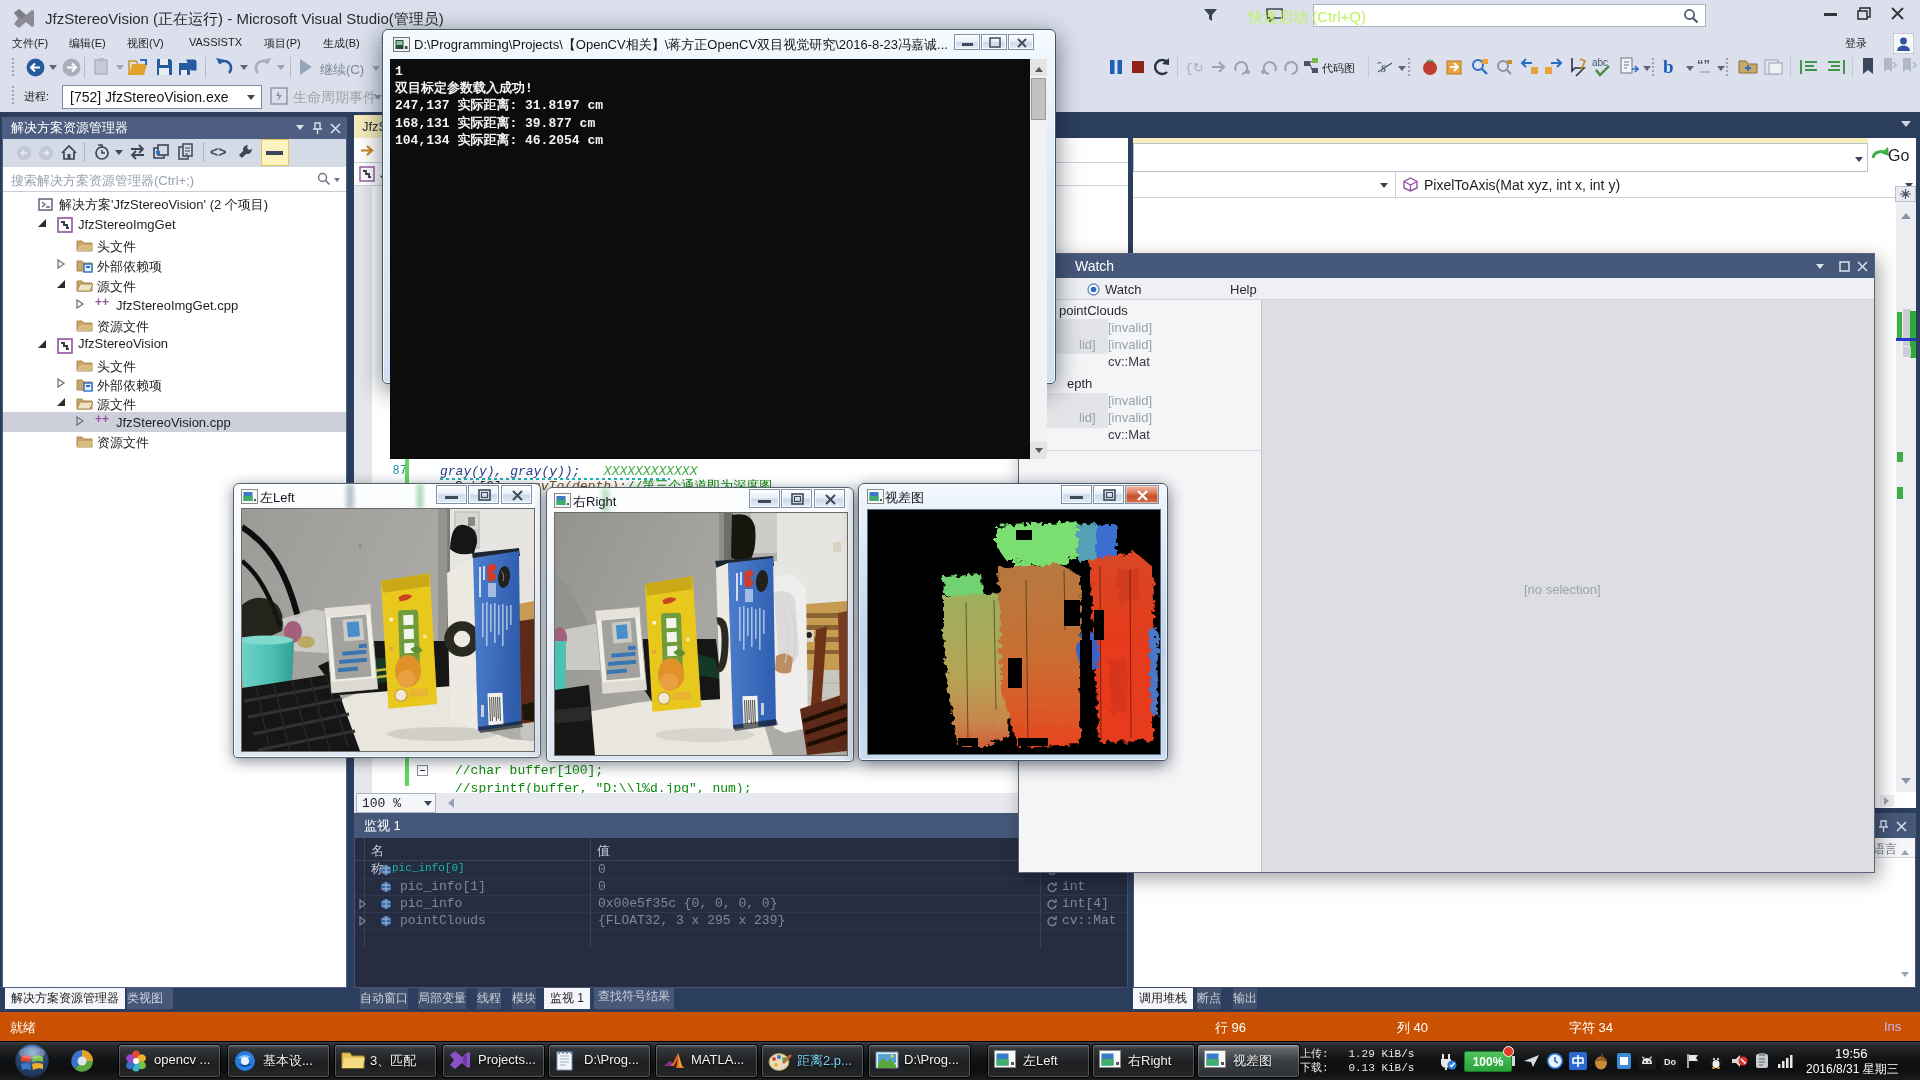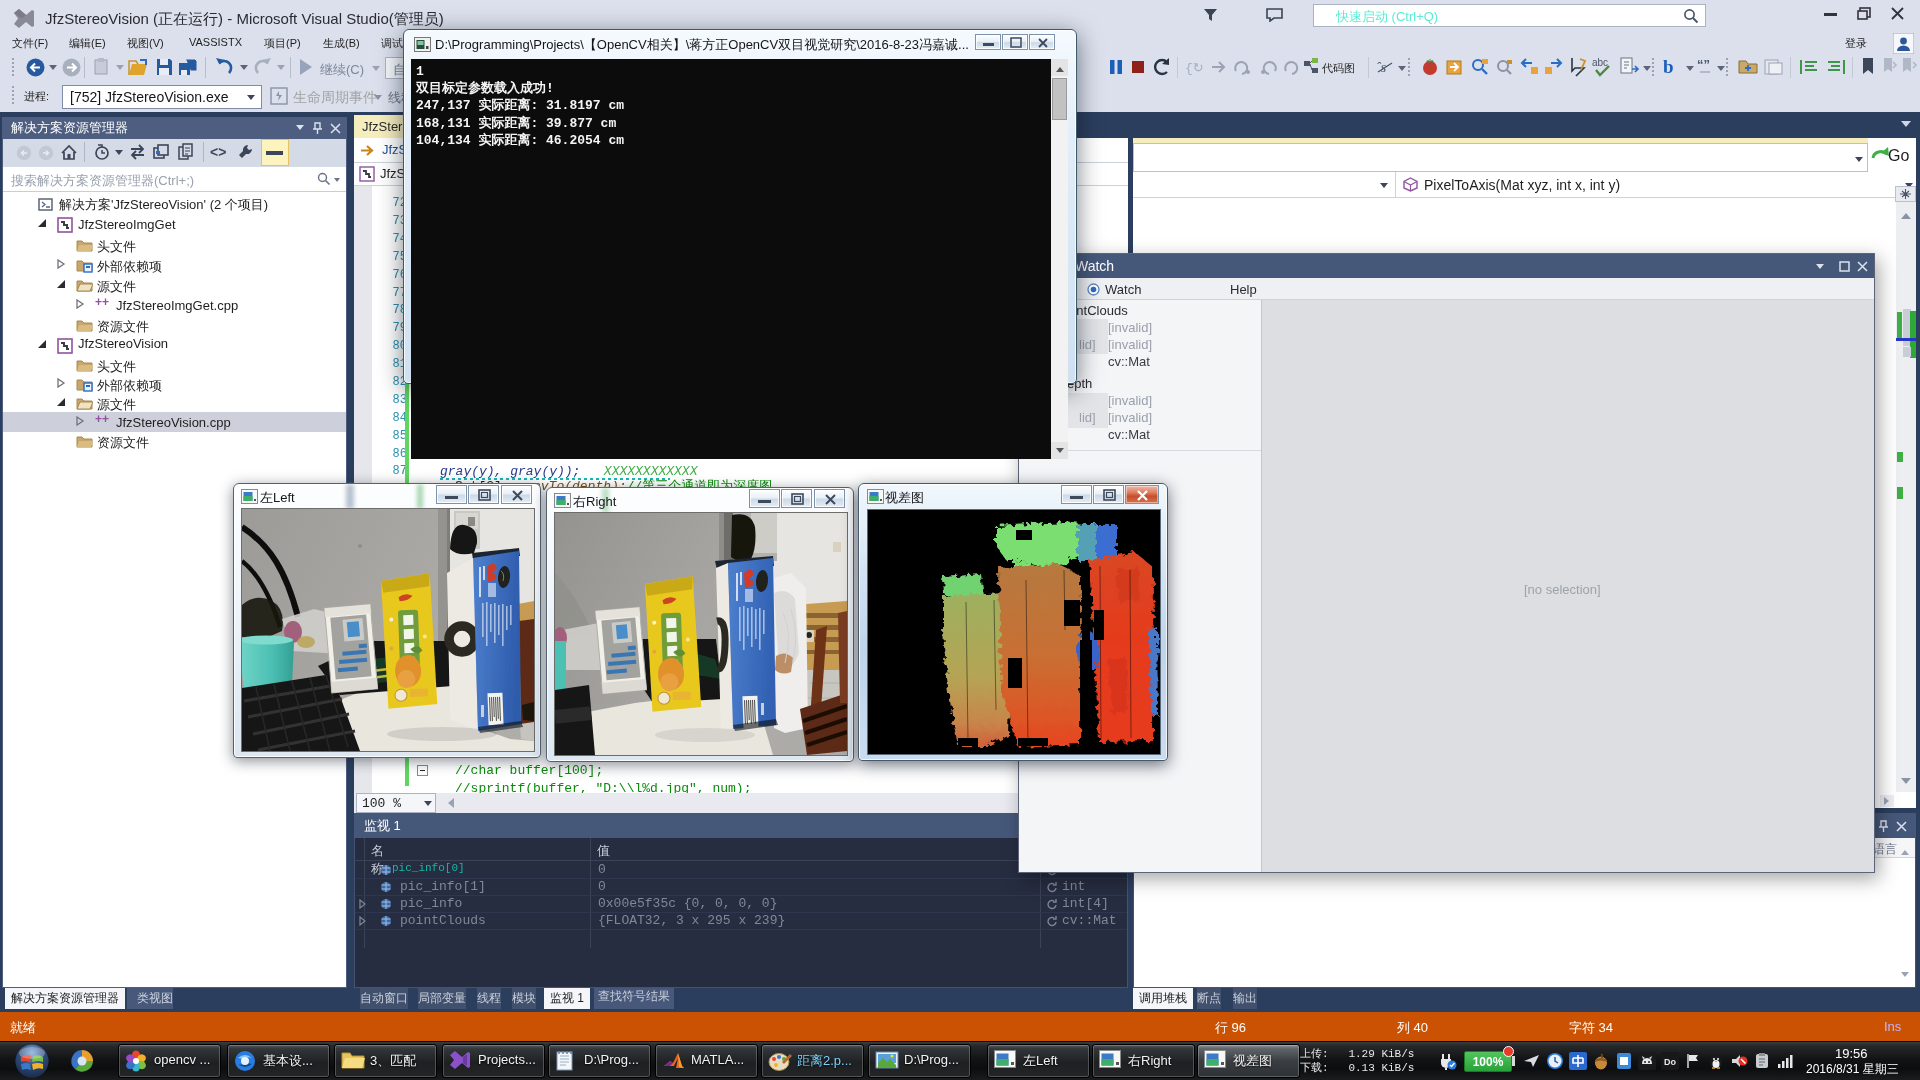--- a/index.html
+++ b/index.html
@@ -34,21 +34,21 @@
       <svg width="16" height="14">
         <path d="M1 1 h13 l-5 6 v6 l-3 -2 v-4 Z" fill="#3b4453"></path>
       </svg>
     </div>
 <div class="a" style="left:1266px;top:8px;width:18px;height:14px">
       <svg width="18" height="14">
         <path d="M1 1 h15 v9 h-8 l-4 3 v-3 h-3 Z" fill="none" stroke="#3b4453" stroke-width="1.6"></path>
       </svg>
     </div>
 <div class="a" style="left:1313px;top:4px;width:393px;height:23px;background:#fff;border:1px solid #aab2c4"></div>
-<div class="a" style="left:1336px;top:8px;font-size:13px;color:#5eead4">快速启动 (Ctrl+Q)</div>
+<div class="a" style="left:1248px;top:8px;font-size:15px;color:#bef264">快速启动 (Ctrl+Q)</div>
 <svg class="a" style="left:1683px;top:8px" width="16" height="16">
       <circle cx="6.5" cy="6.5" r="4.6" fill="none" stroke="#4a5568" stroke-width="1.7"></circle>
       <path d="M10 10 L14.5 14.5" stroke="#4a5568" stroke-width="1.9"></path>
     </svg>
 <div class="a" style="left:1824px;top:13px;width:13px;height:3px;background:#33333b"></div>
 <svg class="a" style="left:1857px;top:7px" width="14" height="13">
       <rect x="3" y="1" width="10" height="9" fill="none" stroke="#33333b" stroke-width="1.6"></rect>
       <rect x="1" y="4" width="9" height="8" fill="#dbe0ec" stroke="#33333b" stroke-width="1.6"></rect>
     </svg>
 <svg class="a" style="left:1891px;top:7px" width="14" height="13">
@@ -393,21 +393,21 @@
 <div class="a" style="left:95px;top:412px;font-size:12px;font-weight:bold;color:#9252a1">++</div>
 <div class="a tree" style="left:116px;top:415px;font-weight:normal">JfzStereoVision.cpp</div>
 <svg class="a" style="left:76px;top:434px" width="17" height="15">
       <path d="M1 13 V3 h5 l2 2 h8 v8 Z" fill="#c8a66b" stroke="#a88a50"></path>
       <path d="M1 13 l2 -6 h14 l-2 6 Z" fill="#d9bc82"></path>
     </svg>
 <div class="a tree" style="left:97px;top:434px;font-weight:normal">资源文件</div>
 
 <div class="a" style="left:0;top:988px;width:1920px;height:24px;background:#2c3e5e"></div>
 <div class="a" style="left:5px;top:988px;width:120px;height:21px;background:#f5f6f9;color:#1e1e1e;font-size:12px;text-align:center;line-height:21px">解决方案资源管理器</div>
-<div class="a" style="left:127px;top:988px;width:46px;height:21px;background:#47587a;color:#cdd3df;font-size:12px;text-align:right;line-height:21px">类视图</div>
+<div class="a" style="left:127px;top:988px;width:46px;height:21px;background:#47587a;color:#cdd3df;font-size:12px;text-align:left;line-height:21px">类视图</div>
 
 <div class="a" style="left:354px;top:115px;width:774px;height:698px;background:#fff"></div>
 
 <div class="a" style="left:354px;top:115px;width:774px;height:23px;background:#2c3e5e"></div>
 <div class="a" style="left:354px;top:115px;width:160px;height:23px;background:#f6edbc;color:#2a2a30;font-size:13px;line-height:23px"><span style="margin-left:8px">JfzStereoVision.cpp</span></div>
 
 <div class="a" style="left:354px;top:138px;width:774px;height:25px;background:#fff;border-bottom:1px solid #ccd1da"></div>
 <svg class="a" style="left:360px;top:144px" width="16" height="13">
       <path d="M1 6.5 h10 M7 2 l5 4.5 l-5 4.5" stroke="#c8851e" stroke-width="2.2" fill="none"></path>
     </svg>
@@ -1032,21 +1032,21 @@
             <rect x="214" y="60" width="8" height="70"></rect>
             <rect x="150" y="228" width="30" height="8"></rect>
             <rect x="90" y="228" width="20" height="8"></rect>
             <rect x="148" y="20" width="16" height="10"></rect>
             <rect x="226" y="100" width="10" height="30"></rect>
   </g>
  </svg>
  </div>
 </div>
 
-<div class="a" style="left:403px;top:29px;width:674px;height:355px;border:1px solid #3e5a68;border-radius:6px 6px 5px 5px;background:linear-gradient(180deg,#f5fafe 0%,#e2eef9 30%,#cfe0f0 100%);box-shadow:0 6px 24px rgba(10,18,30,.55), inset 0 0 0 1px rgba(255,255,255,.75)">
+<div class="a" style="left:382px;top:29px;width:674px;height:355px;border:1px solid #3e5a68;border-radius:6px 6px 5px 5px;background:linear-gradient(180deg,#f5fafe 0%,#e2eef9 30%,#cfe0f0 100%);box-shadow:0 6px 24px rgba(10,18,30,.55), inset 0 0 0 1px rgba(255,255,255,.75)">
  <svg class="a" style="left:10px;top:7px" width="17" height="15">
         <rect x="0.5" y="0.5" width="16" height="14" fill="#f0f0ee" stroke="#777"></rect>
         <rect x="2.5" y="3" width="8" height="9" fill="#2a4a3c"></rect>
         <rect x="3.5" y="4" width="6" height="4" fill="#7ec8a0"></rect>
         <rect x="12" y="9" width="2.5" height="3" fill="#444"></rect>
       </svg>
  <div class="a" style="left:31px;top:6px;font-size:13px;color:#15151a;width:540px;overflow:hidden;white-space:nowrap">D:\Programming\Projects\【OpenCV相关】\蒋方正OpenCV双目视觉研究\2016-8-23冯嘉诚...</div>
  <div class="wb" style="left:571px;top:4px;width:26px;height:16px">
         <div style="width:11px;height:3px;background:#3c4a5c;margin:8px auto 0"></div>
       </div>

